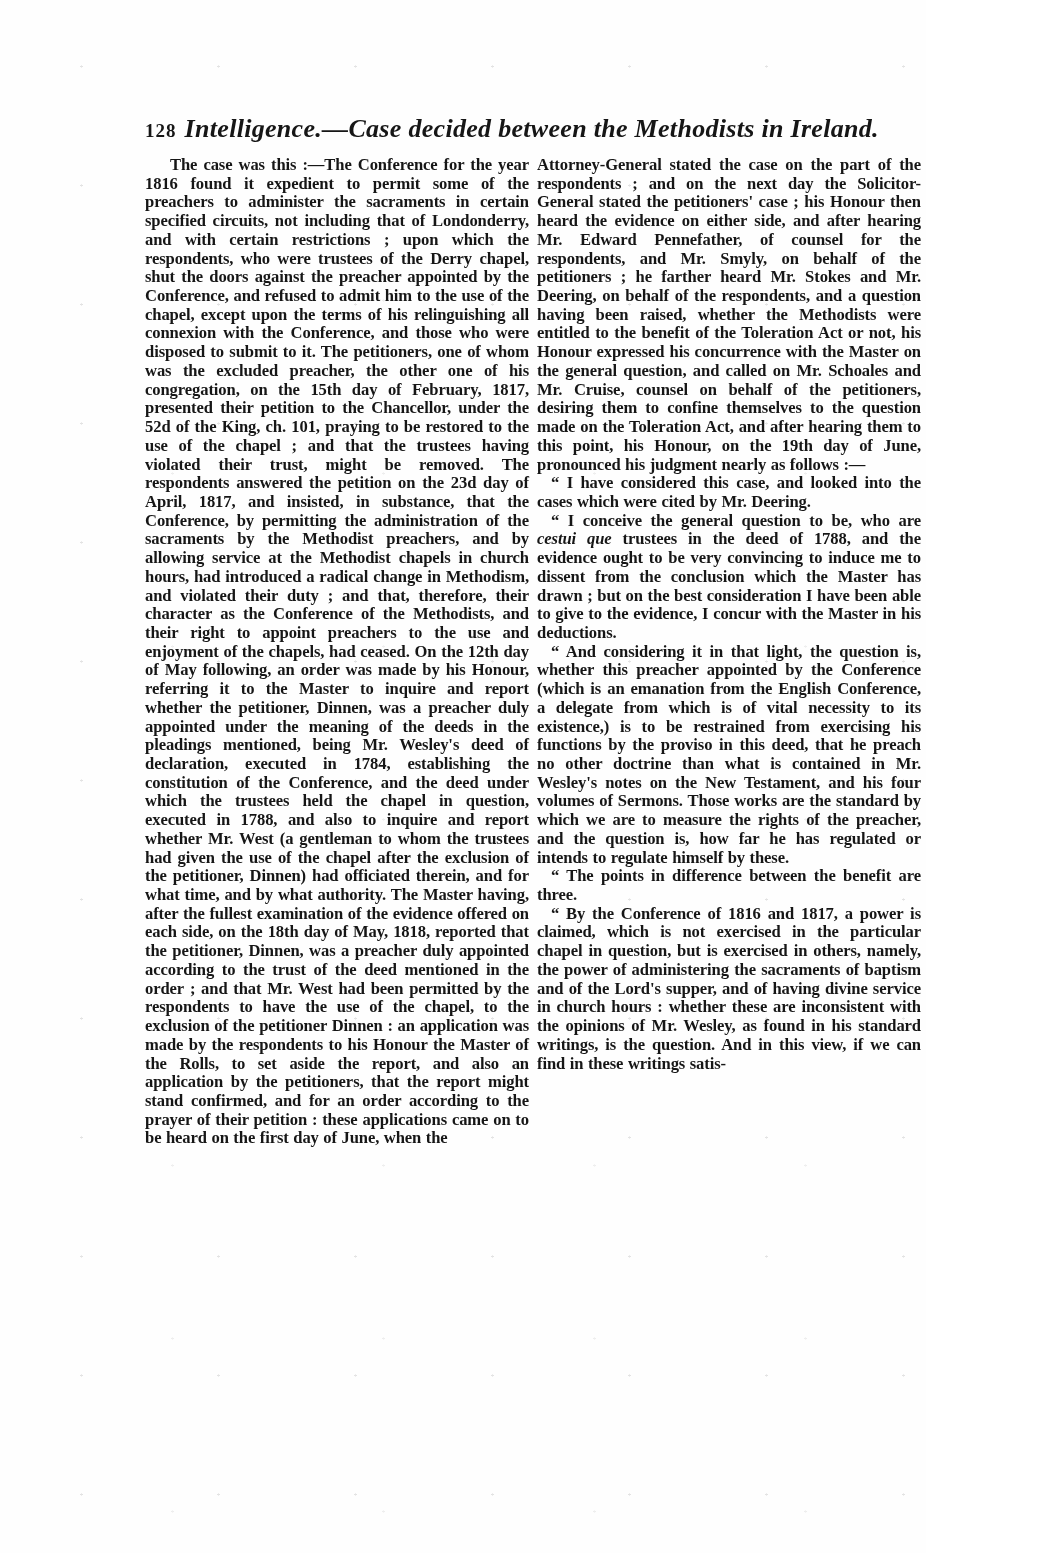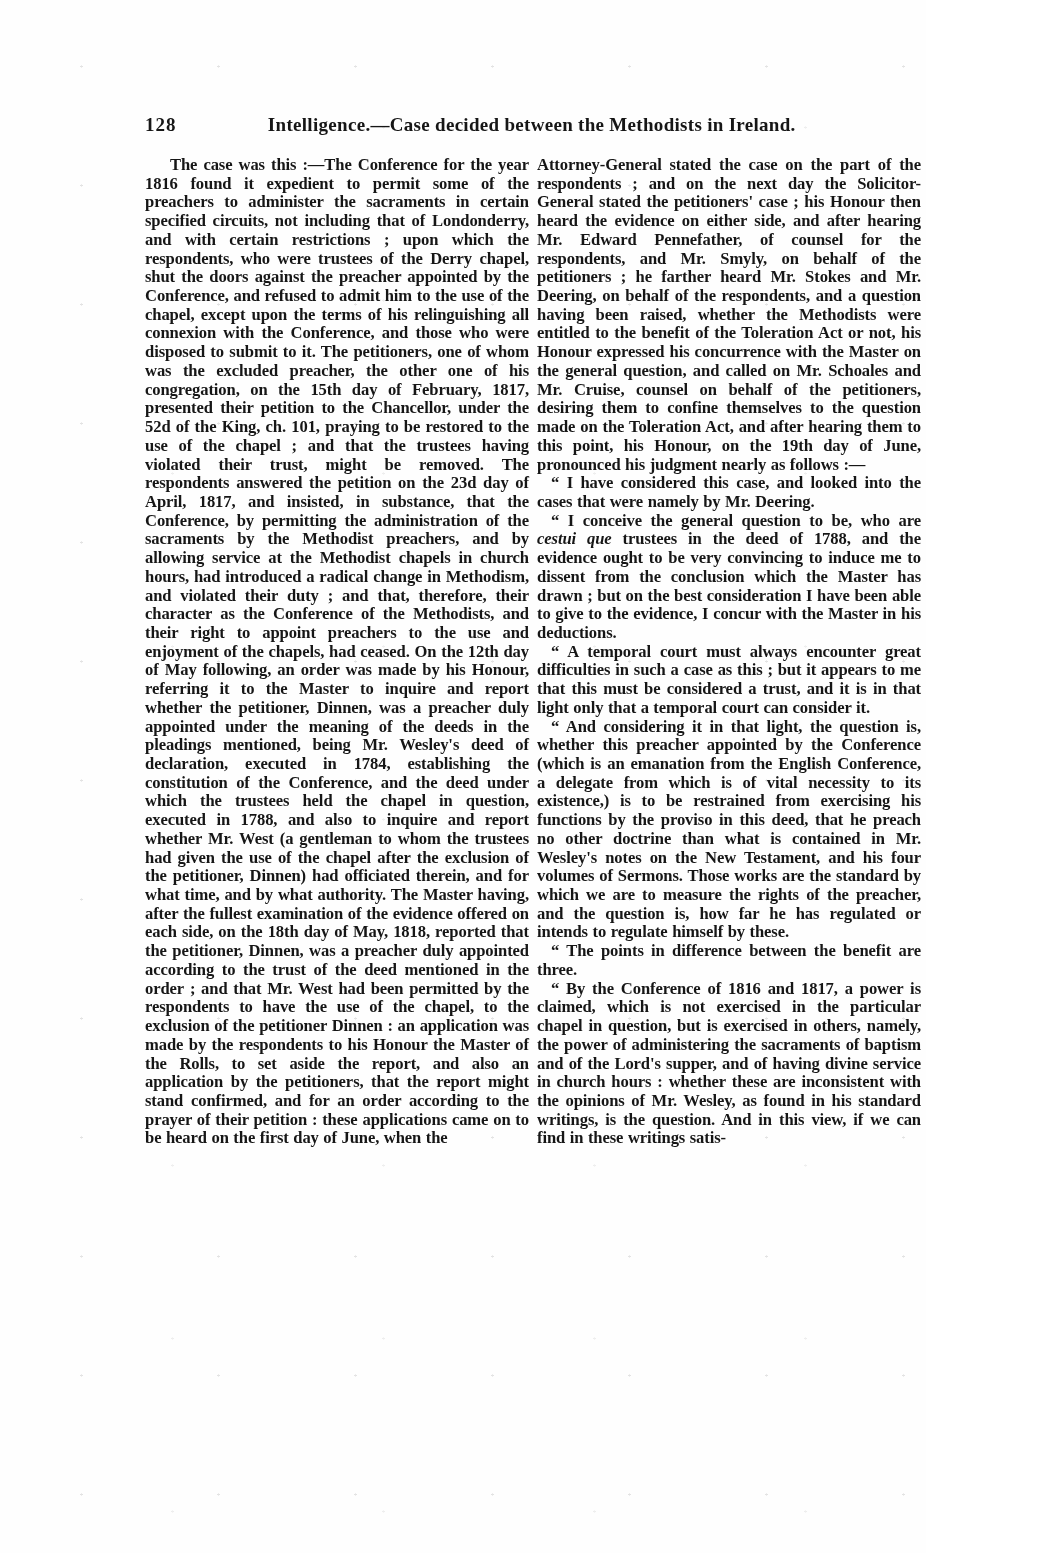--- a/index.html
+++ b/index.html
@@ -37,21 +37,22 @@
     display: flex;
     align-items: baseline;
   }
   .page-number {
     font-size: 19px;
     letter-spacing: 1px;
   }
   .running-title {
     flex: 1;
     text-align: center;
-    font-size: 19px;
+    font-style: italic;
+    font-size: 26px;
     letter-spacing: 0.3px;
     padding-right: 40px;
   }
   .columns {
     position: absolute;
     top: 156px;
     left: 145px;
     width: 782px;
     display: flex;
     gap: 8px;
@@ -82,23 +83,22 @@
   </header>
 
   <main class="columns">
 
     <section class="col col-left">
       <p class="body-p indent-lg">The case was this&nbsp;:—The Conference for the year 1816 found it expedient to permit some of the preachers to administer the sacraments in certain specified circuits, not including that of Londonderry, and with certain restrictions&nbsp;; upon which the respondents, who were trustees of the Derry chapel, shut the doors against the preacher appointed by the Conference, and refused to admit him to the use of the chapel, except upon the terms of his relinguishing all connexion with the Conference, and those who were disposed to submit to it. The petitioners, one of whom was the excluded preacher, the other one of his congregation, on the 15th day of February, 1817, presented their petition to the Chancellor, under the 52d of the King, ch. 101, praying to be restored to the use of the chapel&nbsp;; and that the trustees having violated their trust, might be removed. The respondents answered the petition on the 23d day of April, 1817, and insisted, in substance, that the Conference, by permitting the administration of the sacraments by the Methodist preachers, and by allowing service at the Methodist chapels in church hours, had introduced a radical change in Methodism, and violated their duty&nbsp;; and that, therefore, their character as the Conference of the Methodists, and their right to appoint preachers to the use and enjoyment of the chapels, had ceased. On the 12th day of May following, an order was made by his Honour, referring it to the Master to inquire and report whether the petitioner, Dinnen, was a preacher duly appointed under the meaning of the deeds in the pleadings mentioned, being Mr. Wesley's deed of declaration, executed in 1784, establishing the constitution of the Conference, and the deed under which the trustees held the chapel in question, executed in 1788, and also to inquire and report whether Mr. West (a gentleman to whom the trustees had given the use of the chapel after the exclusion of the petitioner, Dinnen) had officiated therein, and for what time, and by what authority. The Master having, after the fullest examination of the evidence offered on each side, on the 18th day of May, 1818, reported that the petitioner, Dinnen, was a preacher duly appointed according to the trust of the deed mentioned in the order&nbsp;; and that Mr. West had been permitted by the respondents to have the use of the chapel, to the exclusion of the petitioner Dinnen&nbsp;: an application was made by the respondents to his Honour the Master of the Rolls, to set aside the report, and also an application by the petitioners, that the report might stand confirmed, and for an order according to the prayer of their petition&nbsp;: these applications came on to be heard on the first day of June, when the</p>
     </section>
 
     <section class="col col-right">
       <p class="body-p">Attorney-General stated the case on the part of the respondents&nbsp;; and on the next day the Solicitor-General stated the petitioners' case&nbsp;; his Honour then heard the evidence on either side, and after hearing Mr. Edward Pennefather, of counsel for the respondents, and Mr. Smyly, on behalf of the petitioners&nbsp;; he farther heard Mr. Stokes and Mr. Deering, on behalf of the respondents, and a question having been raised, whether the Methodists were entitled to the benefit of the Toleration Act or not, his Honour expressed his concurrence with the Master on the general question, and called on Mr. Schoales and Mr. Cruise, counsel on behalf of the petitioners, desiring them to confine themselves to the question made on the Toleration Act, and after hearing them to this point, his Honour, on the 19th day of June, pronounced his judgment nearly as follows&nbsp;:—</p>
-      <p class="body-p indent-sm">“ I have considered this case, and looked into the cases that were namely by Mr. Deering.</p>
+      <p class="body-p indent-sm">“ I have considered this case, and looked into the cases which were cited by Mr. Deering.</p>
       <p class="body-p indent-sm"><span>“ I conceive the general question to be, who are </span><em>cestui que</em><span> trustees in the deed of 1788, and the evidence ought to be very convincing to induce me to dissent from the conclusion which the Master has drawn&nbsp;; but on the best consideration I have been able to give to the evidence, I concur with the Master in his deductions.</span></p>
-      <p class="body-p indent-sm">“ A temporal court must always encounter great difficulties in such a case as this&nbsp;; but it appears to me that this must be considered a trust, and it is in that light only that a temporal court can consider it.</p>
       <p class="body-p indent-sm">“ And considering it in that light, the question is, whether this preacher appointed by the Conference (which is an emanation from the English Conference, a delegate from which is of vital necessity to its existence,) is to be restrained from exercising his functions by the proviso in this deed, that he preach no other doctrine than what is contained in Mr. Wesley's notes on the New Testament, and his four volumes of Sermons. Those works are the standard by which we are to measure the rights of the preacher, and the question is, how far he has regulated or intends to regulate himself by these.</p>
       <p class="body-p indent-sm">“ The points in difference between the benefit are three.</p>
       <p class="body-p indent-sm">“ By the Conference of 1816 and 1817, a power is claimed, which is not exercised in the particular chapel in question, but is exercised in others, namely, the power of administering the sacraments of baptism and of the Lord's supper, and of having divine service in church hours&nbsp;: whether these are inconsistent with the opinions of Mr. Wesley, as found in his standard writings, is the question. And in this view, if we can find in these writings satis-</p>
     </section>
 
   </main>
 
 </div>
 
 </body></html>

